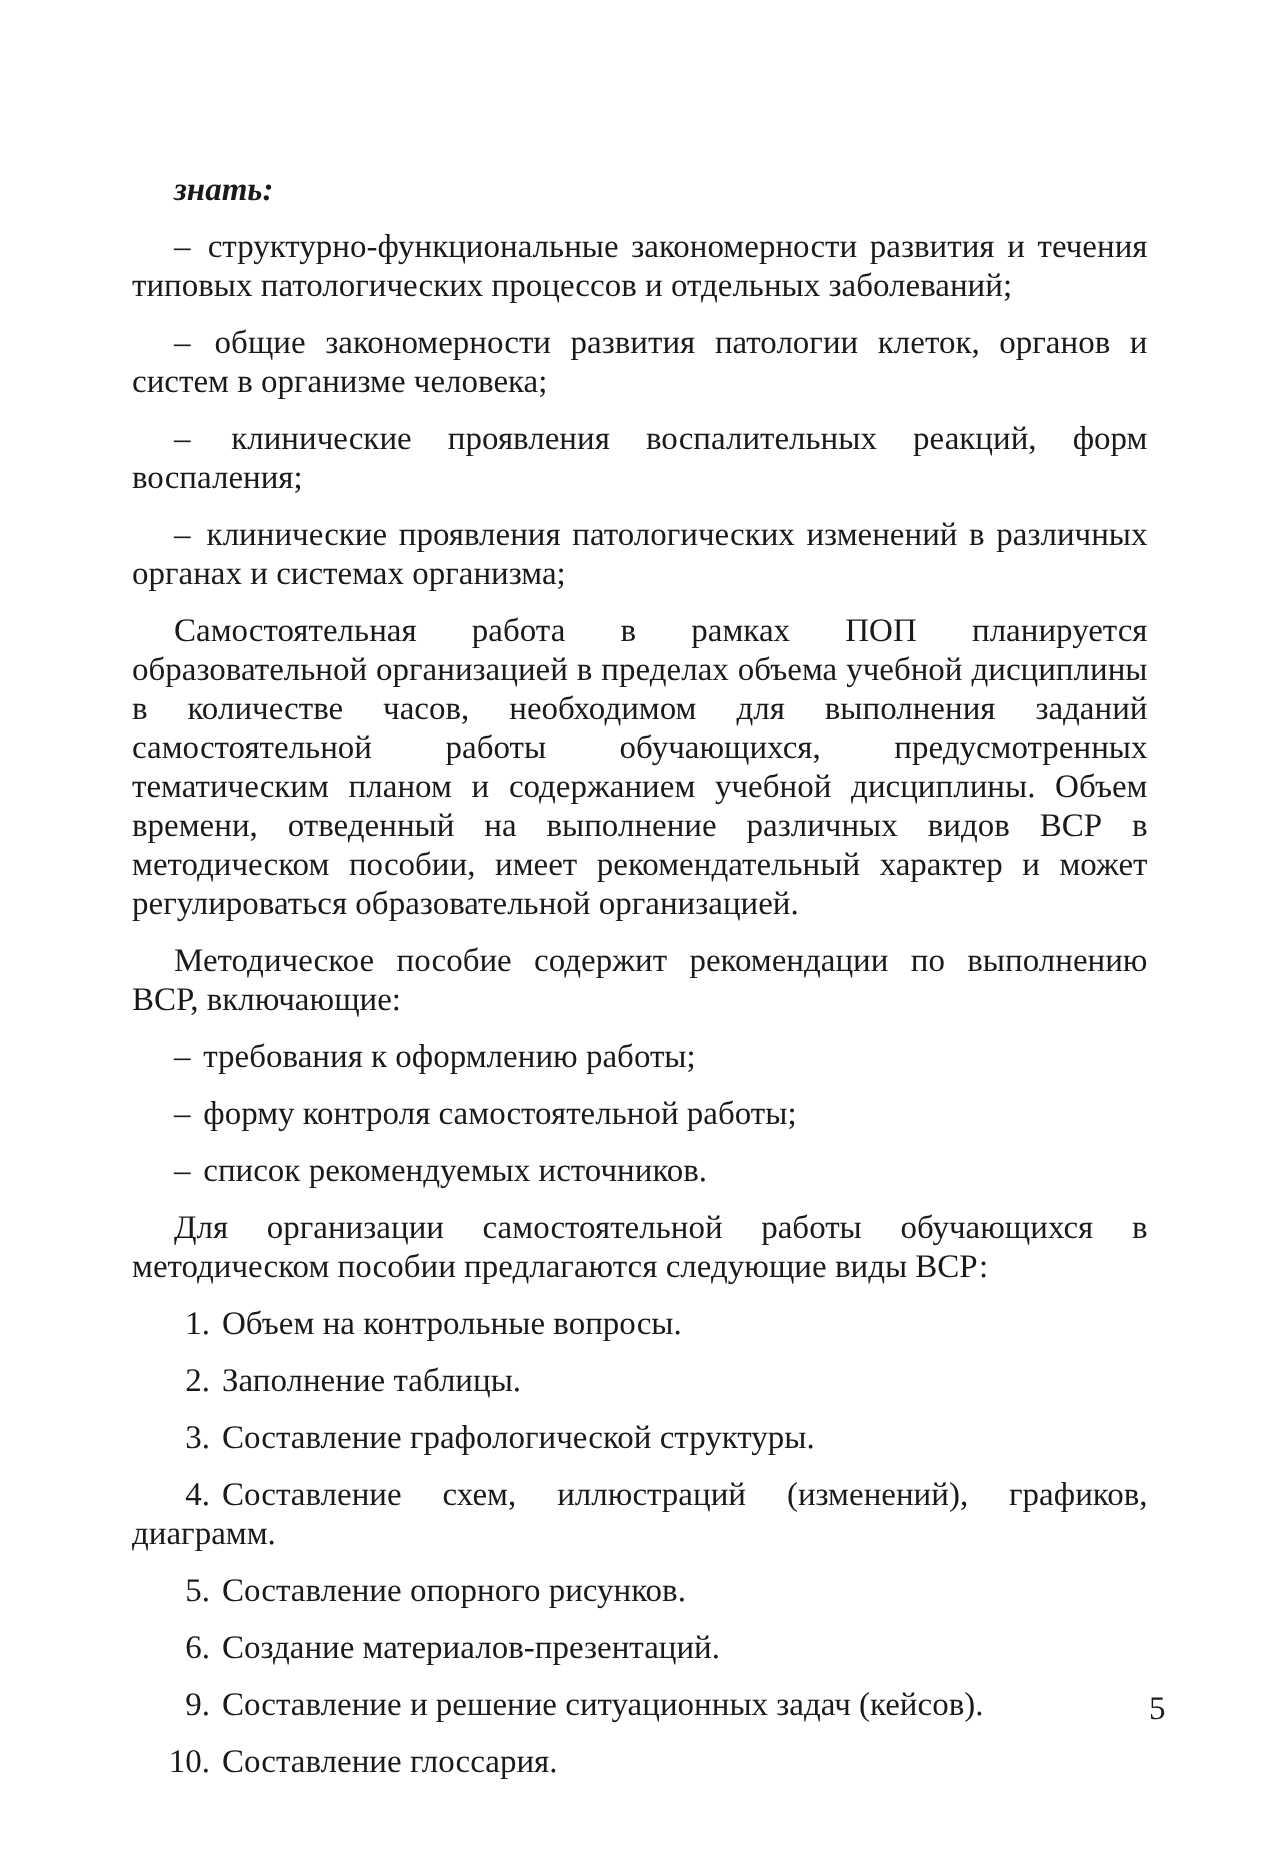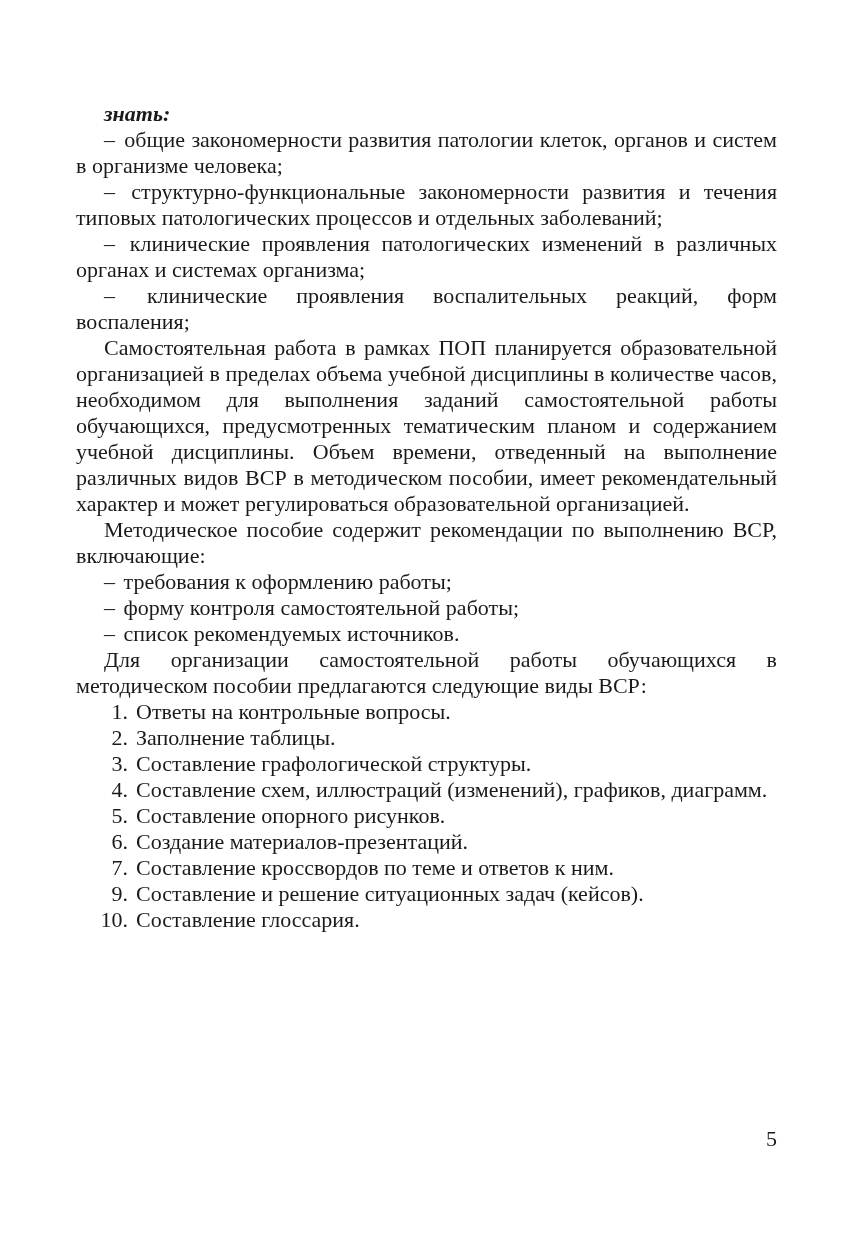--- a/index.html
+++ b/index.html
@@ -20,21 +20,21 @@
   .content {
     position: absolute;
     left: 76px;
     top: 101px;
     width: 701px;
     font-size: 22px;
     line-height: 26px;
     text-align: justify;
   }
   .para {
-    margin: 0;
+    margin: 12px;
     text-indent: 28px;
   }
   .heading {
     font-weight: bold;
     font-style: italic;
   }
   .dash { margin-right: 3px; }
   .num-item { text-indent: 0; }
   .num {
     display: inline-block;
@@ -53,40 +53,39 @@
   }
 </style>
 </head>
 <body>
 
 <div class="page">
   <div class="content">
 
     <p class="para heading">знать:</p>
 
+    <p class="para"><span class="dash">–</span> <span>структурно-функциональные закономерности развития и течения типовых патологических процессов и отдельных заболеваний;</span></p>
     <p class="para"><span class="dash">–</span> <span>общие закономерности развития патологии клеток, органов и систем в организме человека;</span></p>
-    <p class="para"><span class="dash">–</span> <span>структурно-функциональные закономерности развития и течения типовых патологических процессов и отдельных заболеваний;</span></p>
+    <p class="para"><span class="dash">–</span> <span>клинические проявления воспалительных реакций, форм воспаления;</span></p>
     <p class="para"><span class="dash">–</span> <span>клинические проявления патологических изменений в различных органах и системах организма;</span></p>
-    <p class="para"><span class="dash">–</span> <span>клинические проявления воспалительных реакций, форм воспаления;</span></p>
 
     <p class="para">Самостоятельная работа в рамках ПОП планируется образовательной организацией в пределах объема учебной дисциплины в количестве часов, необходимом для выполнения заданий самостоятельной работы обучающихся, предусмотренных тематическим планом и содержанием учебной дисциплины. Объем времени, отведенный на выполнение различных видов ВСР в методическом пособии, имеет рекомендательный характер и может регулироваться образовательной организацией.</p>
     <p class="para">Методическое пособие содержит рекомендации по выполнению ВСР, включающие:</p>
 
     <p class="para"><span class="dash">–</span> <span>требования к оформлению работы;</span></p>
     <p class="para"><span class="dash">–</span> <span>форму контроля самостоятельной работы;</span></p>
     <p class="para"><span class="dash">–</span> <span>список рекомендуемых источников.</span></p>
 
     <p class="para">Для организации самостоятельной работы обучающихся в методическом пособии предлагаются следующие виды ВСР:</p>
 
-    <p class="para num-item"><span class="num">1.</span><span>Ответы на контрольные вопросы.</span></p>
+    <p class="para num-item"><span class="num">1.</span><span>Объем на контрольные вопросы.</span></p>
     <p class="para num-item"><span class="num">2.</span><span>Заполнение таблицы.</span></p>
     <p class="para num-item"><span class="num">3.</span><span>Составление графологической структуры.</span></p>
     <p class="para num-item"><span class="num">4.</span><span>Составление схем, иллюстраций (изменений), графиков, диаграмм.</span></p>
     <p class="para num-item"><span class="num">5.</span><span>Составление опорного рисунков.</span></p>
     <p class="para num-item"><span class="num">6.</span><span>Создание материалов-презентаций.</span></p>
-    <p class="para num-item"><span class="num">7.</span><span>Составление кроссвордов по теме и ответов к ним.</span></p>
     <p class="para num-item"><span class="num">9.</span><span>Составление и решение ситуационных задач (кейсов).</span></p>
     <p class="para num-item"><span class="num">10.</span><span>Составление глоссария.</span></p>
 
   </div>
 
   <div class="page-number">5</div>
 </div>
 
 </body></html>

